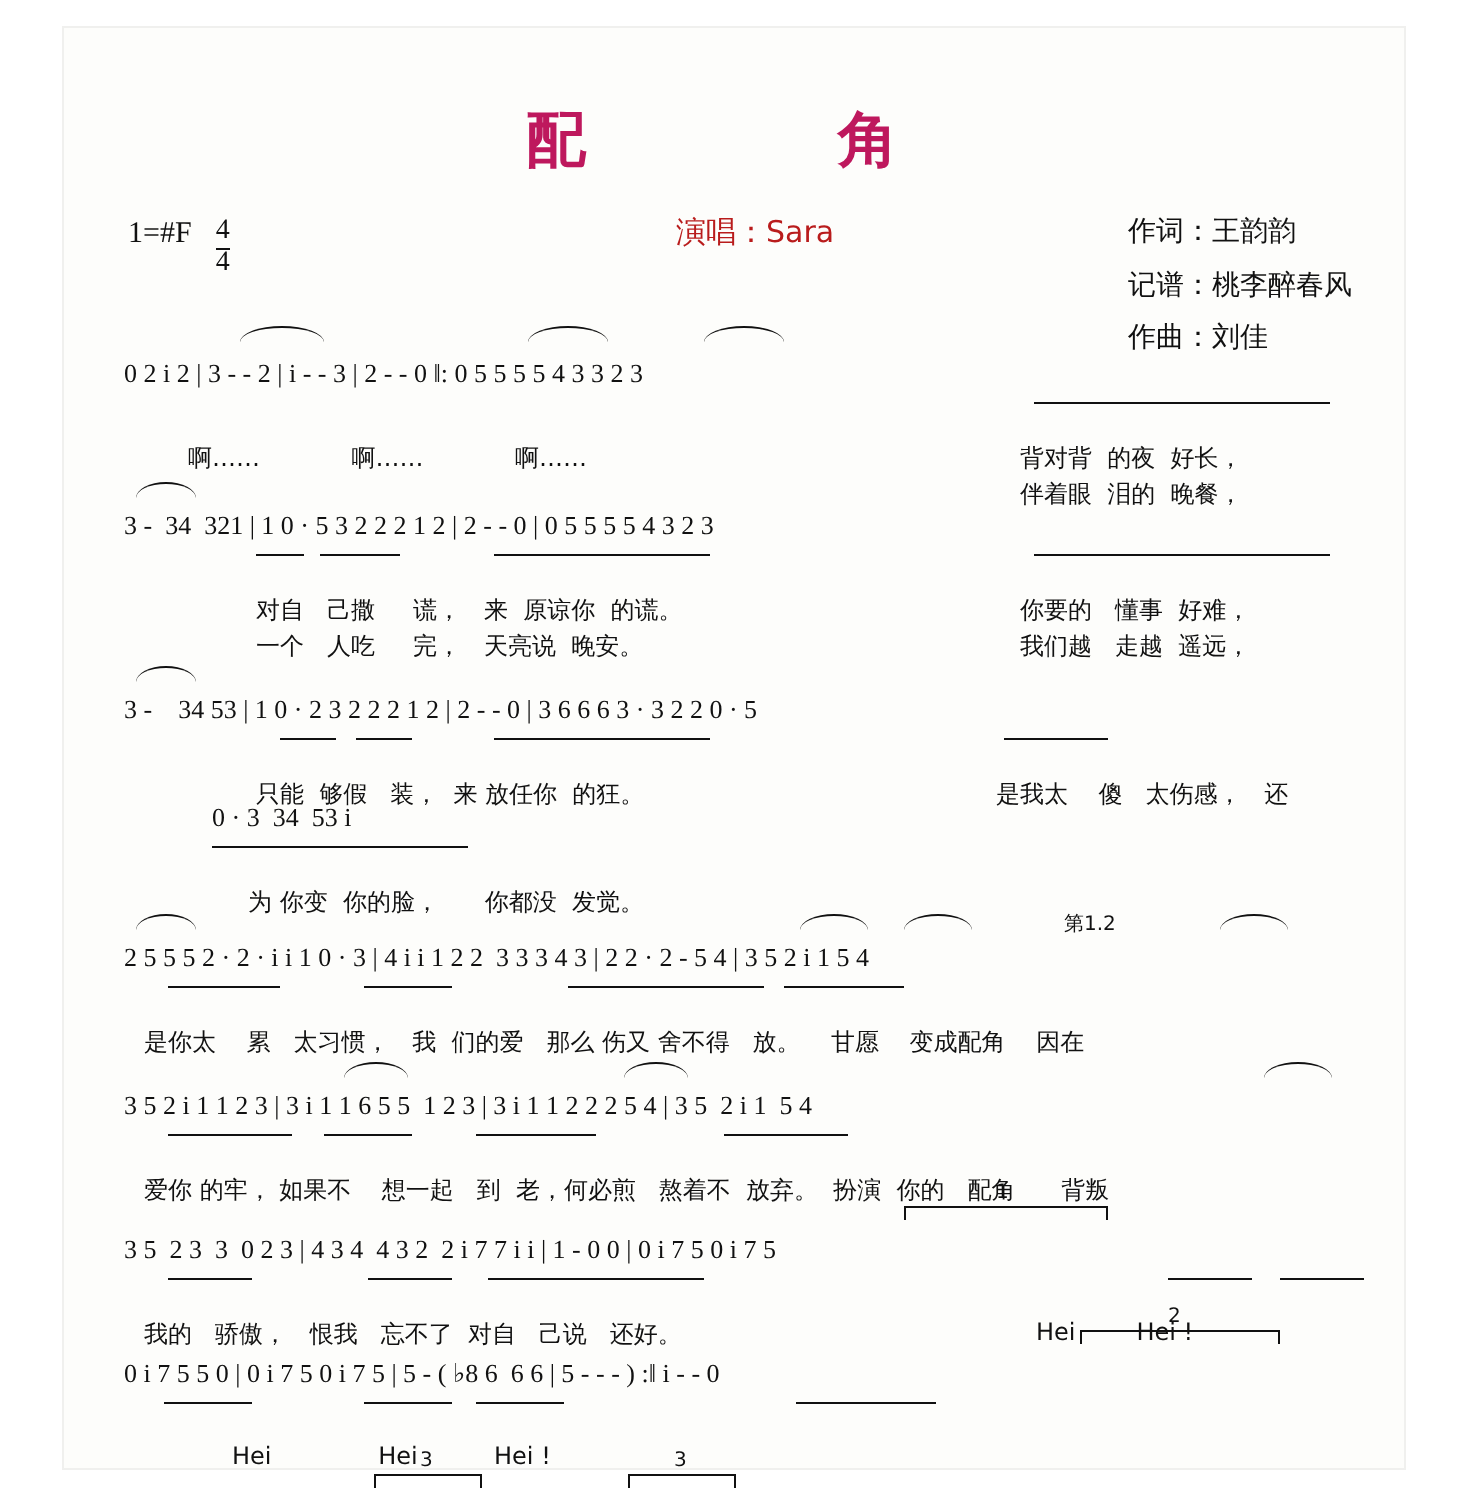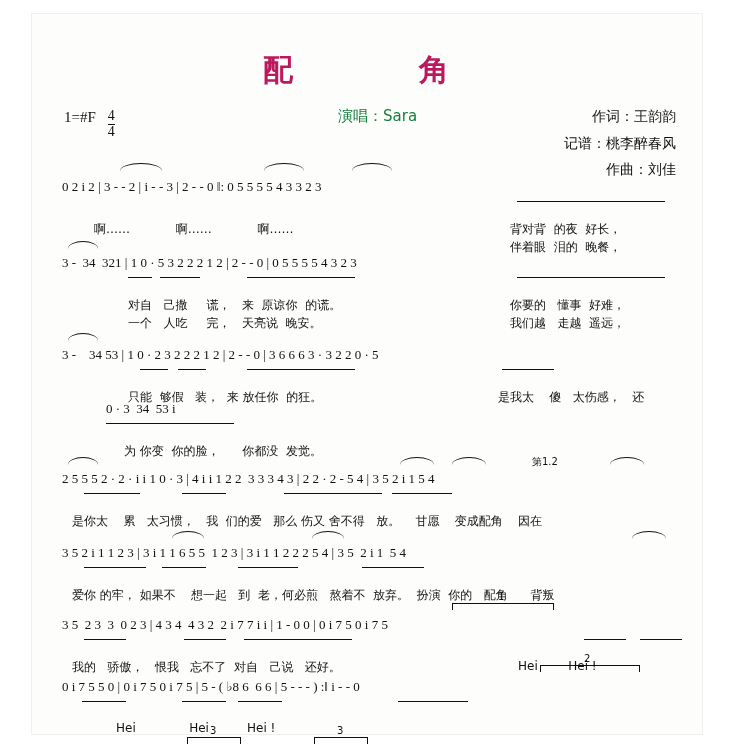--- a/index.html
+++ b/index.html
@@ -55,30 +55,30 @@
     font-size: 14px;
   }
   .key-sig .meter .num { display: block; }
   .key-sig .meter .den { display: block; border-top: 1px solid #111; }
   .singer {
     position: absolute;
     left: 306px;
     top: 16px;
     font-size: 15px;
     font-family: "DejaVu Sans", sans-serif;
-    color: #15803d;
+    color: #b91c1c;
   }
   .credits {
     position: absolute;
     right: 26px;
     top: 12px;
     font-size: 14px;
     font-family: "DejaVu Sans", sans-serif;
     line-height: 1.9;
-    text-align: right;
+    text-align: left;
     color: #111;
   }
   
   .music {
     position: relative;
     margin-top: 2px;
     font-family: "DejaVu Sans", sans-serif;
     color: #111;
   }
   .line {

